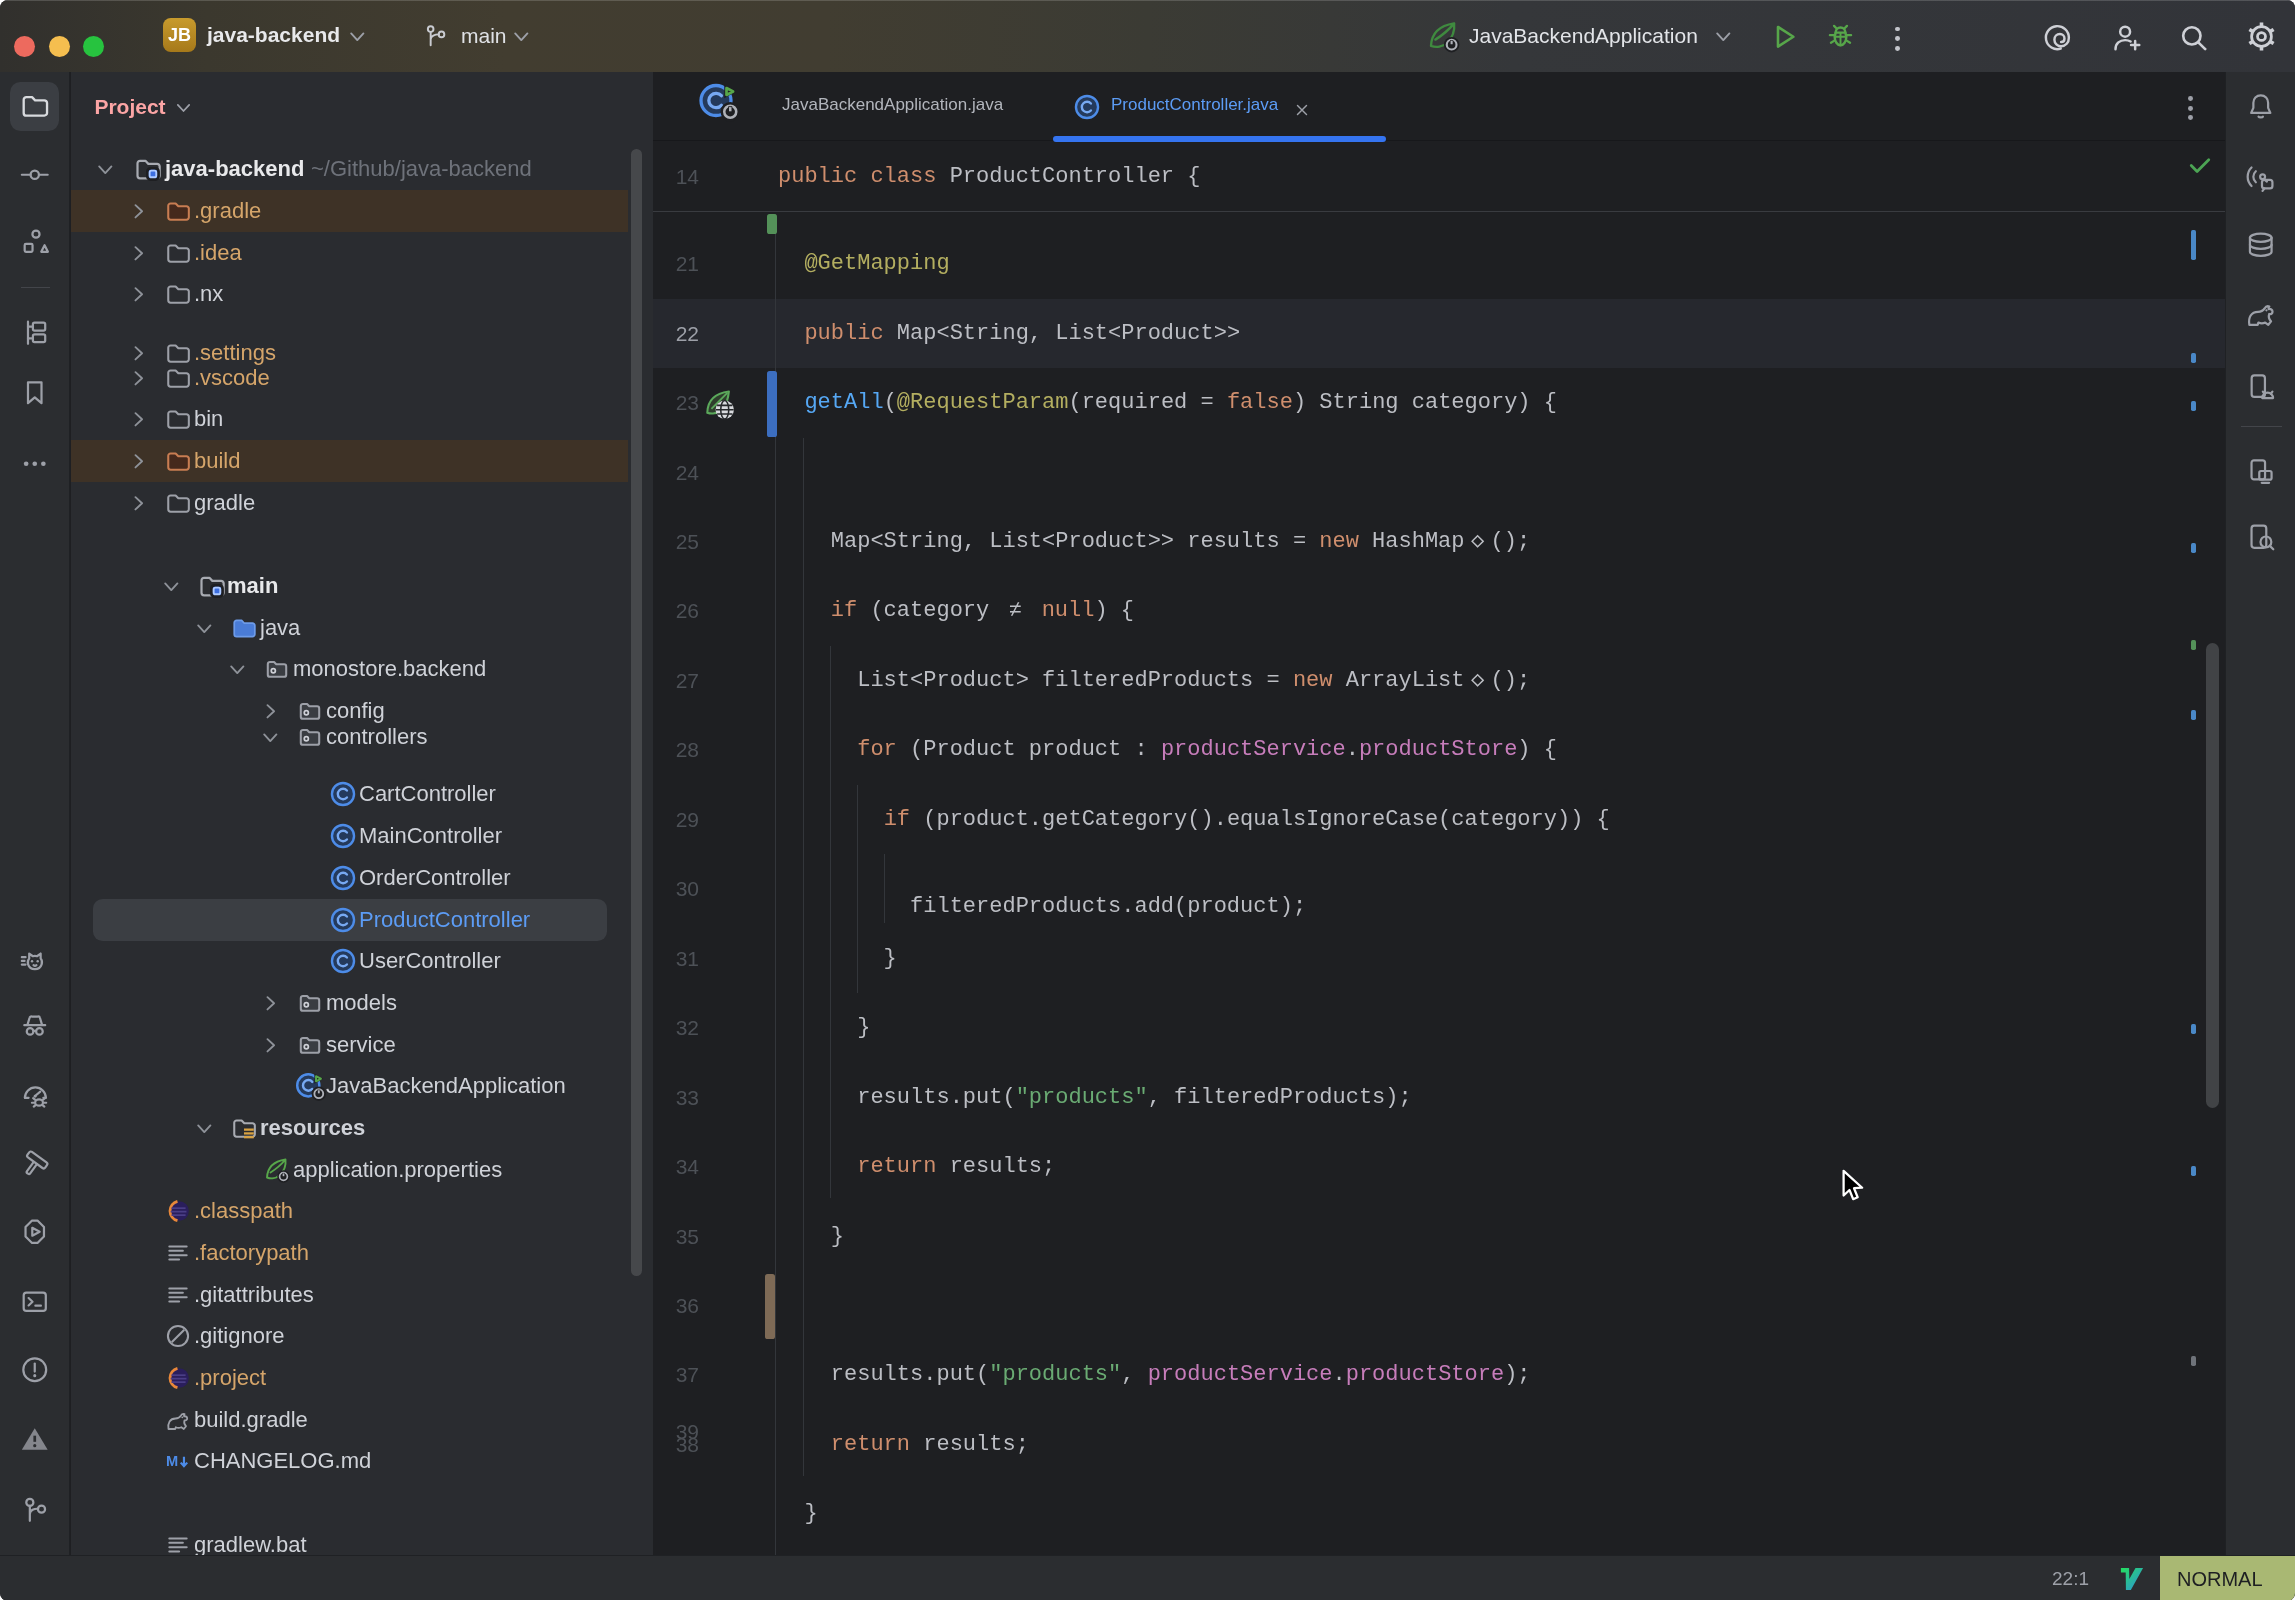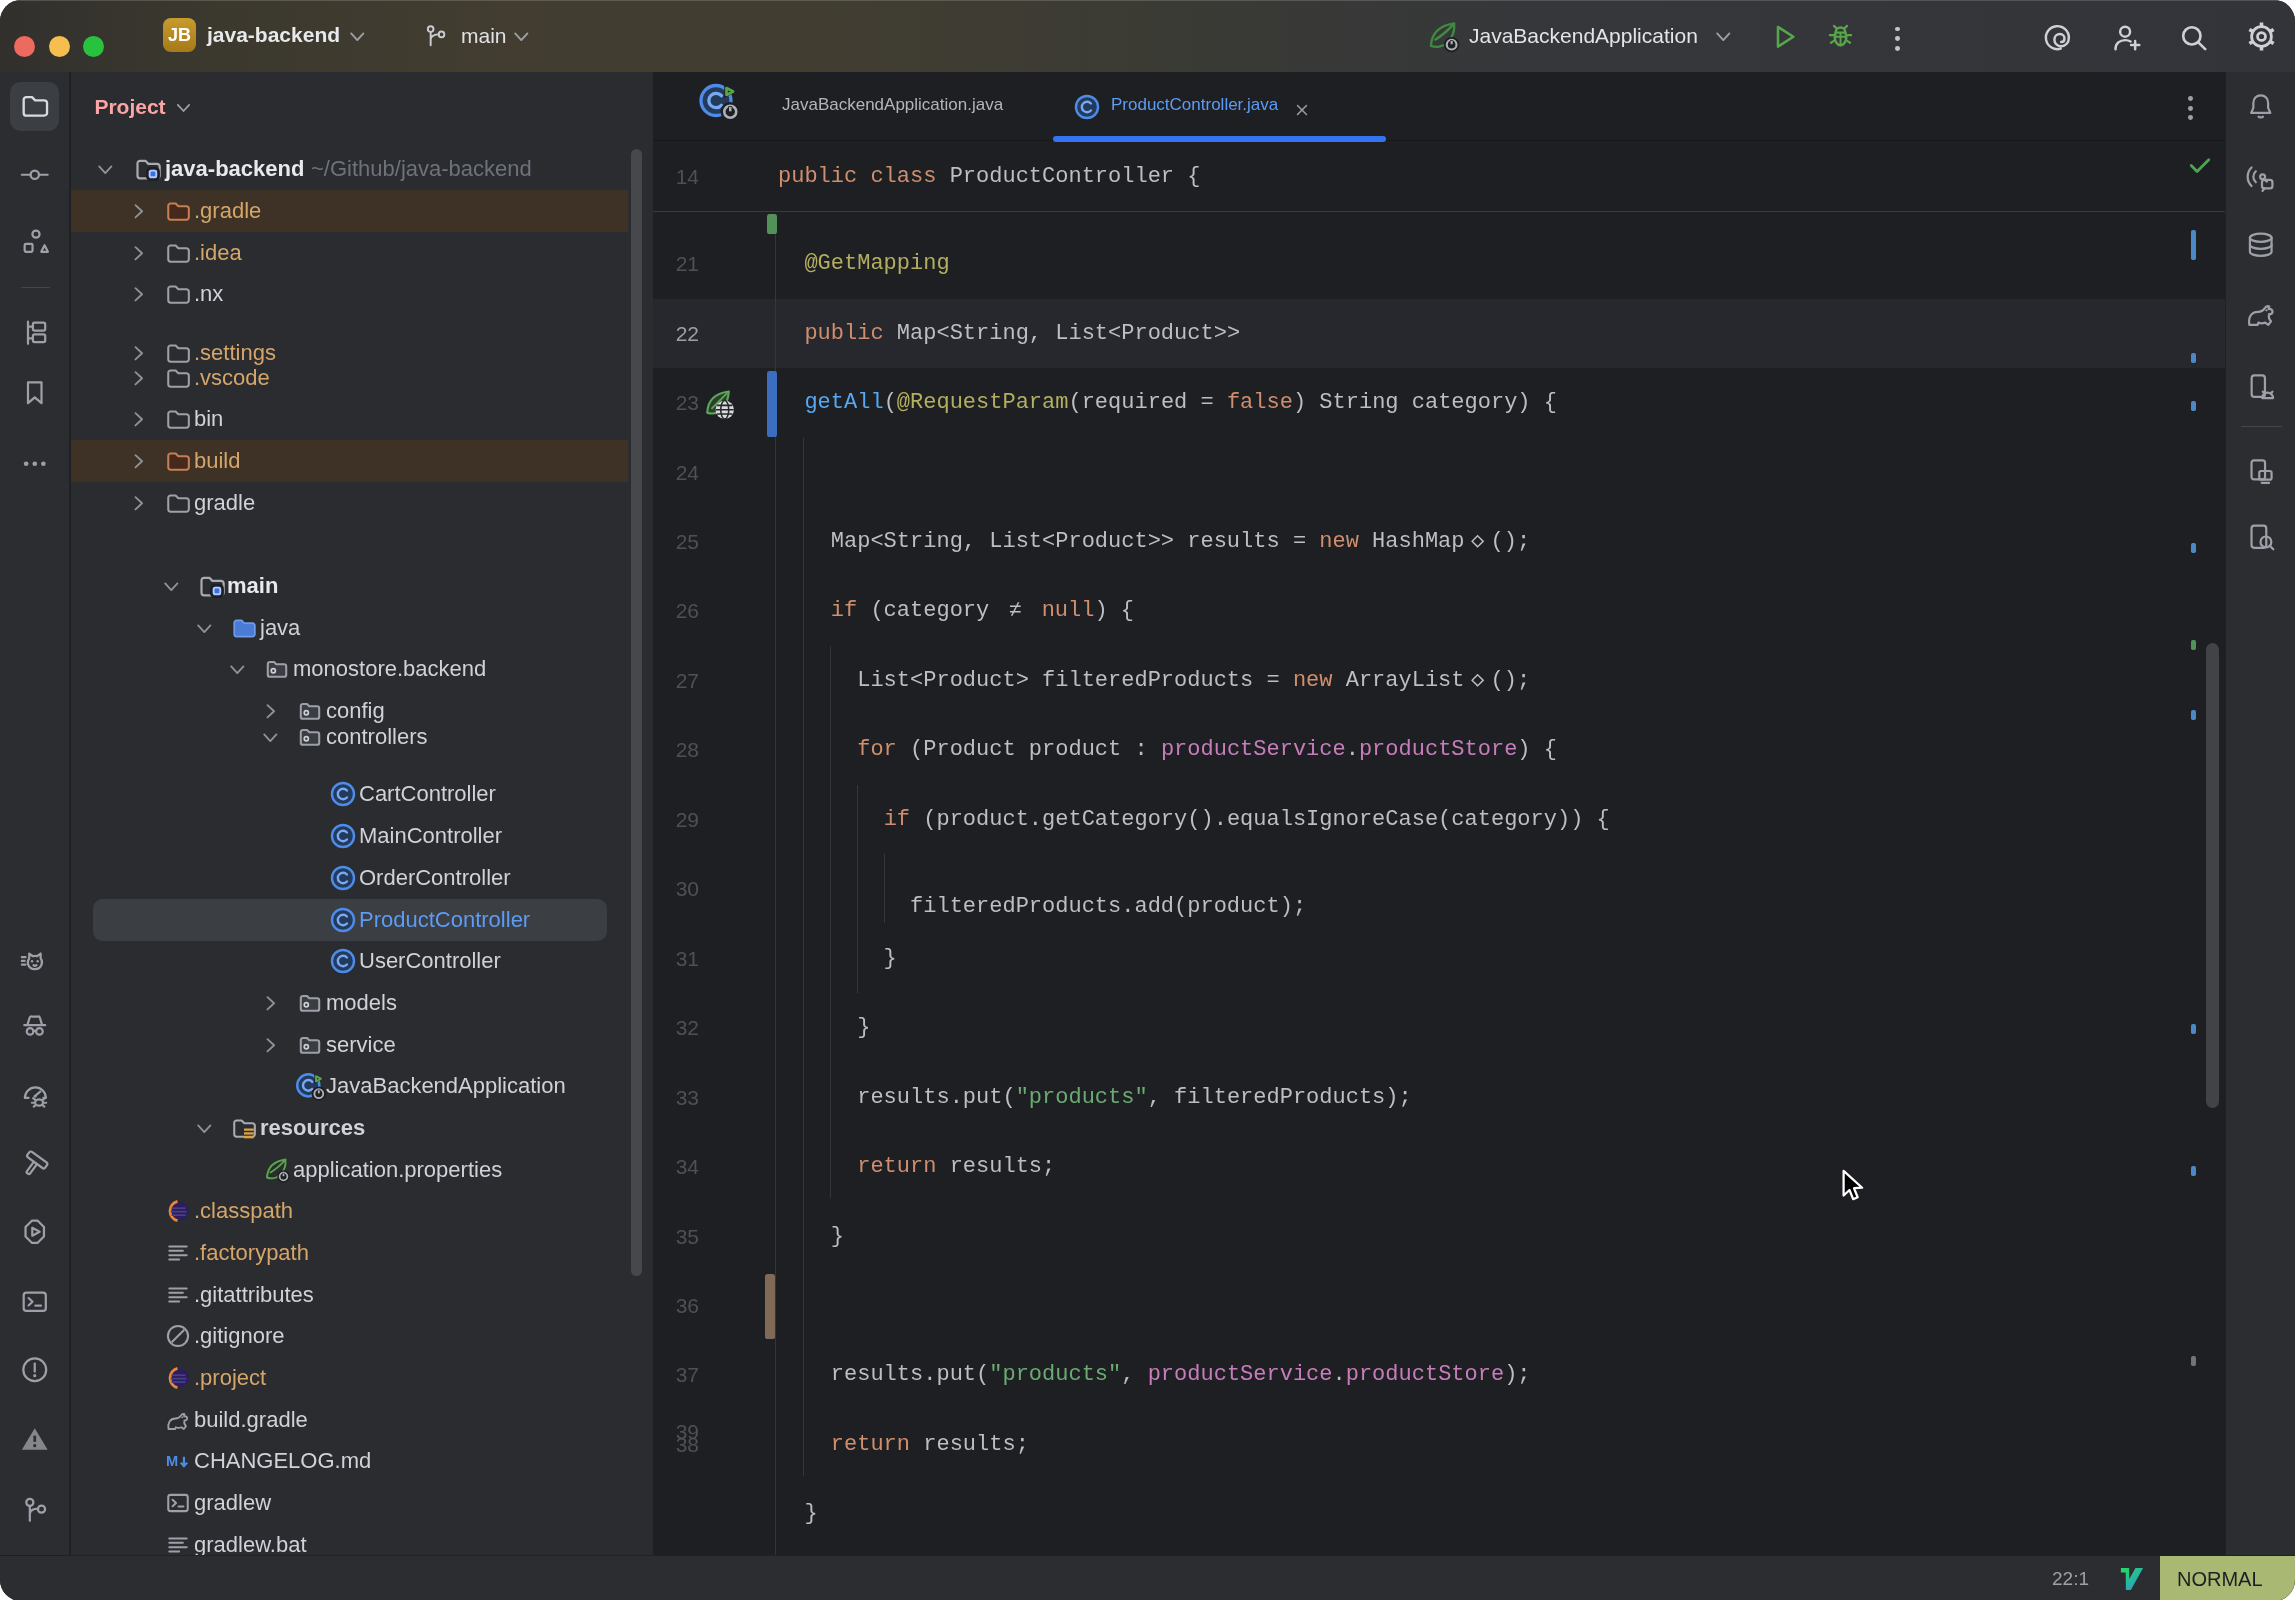--- a/index.html
+++ b/index.html
@@ -1,16 +1,16 @@
 <!DOCTYPE html>
 <html style="font-size:14px"><head><meta charset="utf-8"><style>
 
 *{margin:0;padding:0;box-sizing:border-box}
 body{width:2295px;height:1601px;background:#fff;font-family:"Liberation Sans",sans-serif;overflow:hidden}
-#win{position:absolute;left:0;top:0;width:2295px;height:1601px;background:#1E1F22;border-radius:21px;overflow:hidden}
+#win{position:absolute;left:0;top:0;width:2295px;height:1601px;background:#1E1F22;border-radius:8px;overflow:hidden}
 .abs{position:absolute}
 #titlebar{left:0;top:0;width:2295px;height:72px;background:linear-gradient(90deg,#31302D 0%,#3B382E 9%,#423D30 22%,#413D31 36%,#3B3B34 50%,#35373A 66%,#323439 100%)}
 .tl{position:absolute;top:36px;width:21px;height:21px;border-radius:50%}
 #lstripe{left:0;top:72px;width:70px;height:1483px;background:#2B2D30;border-right:0.9px solid #1F2124}
 #panel{left:71px;top:72px;width:582px;height:1483px;background:#2A2C30}
 #editor{left:653px;top:72px;width:1572px;height:1483px;background:#1E1F22}
 #rstripe{left:2225px;top:72px;width:70px;height:1483px;background:#2B2D30;border-left:0.9px solid #1F2124}
 #statusbar{left:0;top:1555px;width:2295px;height:46px;background:#2B2D30;border-top:0.9px solid #1F2124}
 .trow{position:absolute;left:0;width:582px;height:42px}
 .tlabel{position:absolute;top:0;height:42px;line-height:42px;font-size:22px;color:#CFD2D8;white-space:pre}
@@ -466,28 +466,20 @@
           <circle cx="17.3" cy="8.3" r="0.9" fill="#9DA0A8"></circle>
         </svg>
 <div class="tlabel" style="left:123px;color:#CFD2D8">build.gradle</div>
 </div>
 <div class="trow" style="top:1368px">
 <svg style="position:absolute;left:94px;top:7.8px" width="26" height="26" viewBox="0 0 24 24">
 <text x="1" y="16.5" font-family="Liberation Sans" font-size="13.5" font-weight="bold" fill="#4D8CE8">M</text>
 <path d="M17.5 8 v8 M14.5 13.5 l3 3.2 3-3.2" fill="none" stroke="#4D8CE8" stroke-width="2"></path>
 </svg>
 <div class="tlabel" style="left:123px;color:#CFD2D8">CHANGELOG.md</div>
-</div>
-<div class="trow" style="top:1410px">
-<svg style="position:absolute;left:94px;top:7.8px" width="26" height="26" viewBox="0 0 24 24">
-<rect x="3" y="4.5" width="18" height="15" rx="2.2" fill="none" stroke="#9DA0A8" stroke-width="1.9"></rect>
-<path d="M7 9 l3.2 3 L7 15" fill="none" stroke="#9DA0A8" stroke-width="1.9" stroke-linecap="round" stroke-linejoin="round"></path>
-<line x1="12.5" y1="15.2" x2="17" y2="15.2" stroke="#9DA0A8" stroke-width="1.9" stroke-linecap="round"></line>
-</svg>
-<div class="tlabel" style="left:123px;color:#CFD2D8">gradlew</div>
 </div>
 <div class="trow" style="top:1452px">
 <svg style="position:absolute;left:94px;top:7.8px" width="26" height="26" viewBox="0 0 24 24">
 <g stroke="#9DA0A8" stroke-width="1.9" stroke-linecap="round">
             <line x1="4" y1="6" x2="20" y2="6"></line>
             <line x1="4" y1="10" x2="16.5" y2="10"></line>
             <line x1="4" y1="14" x2="20" y2="14"></line>
             <line x1="4" y1="18" x2="13" y2="18"></line>
           </g>
 </svg>

